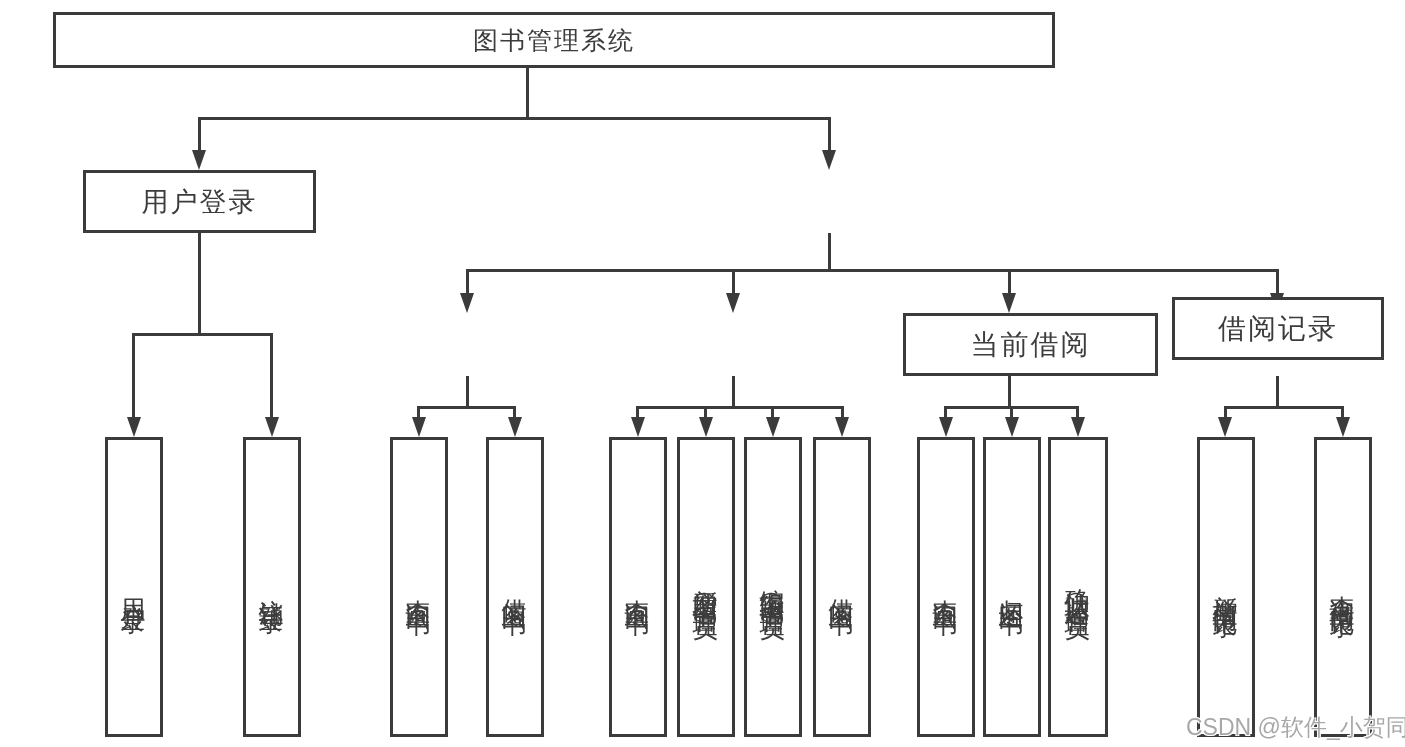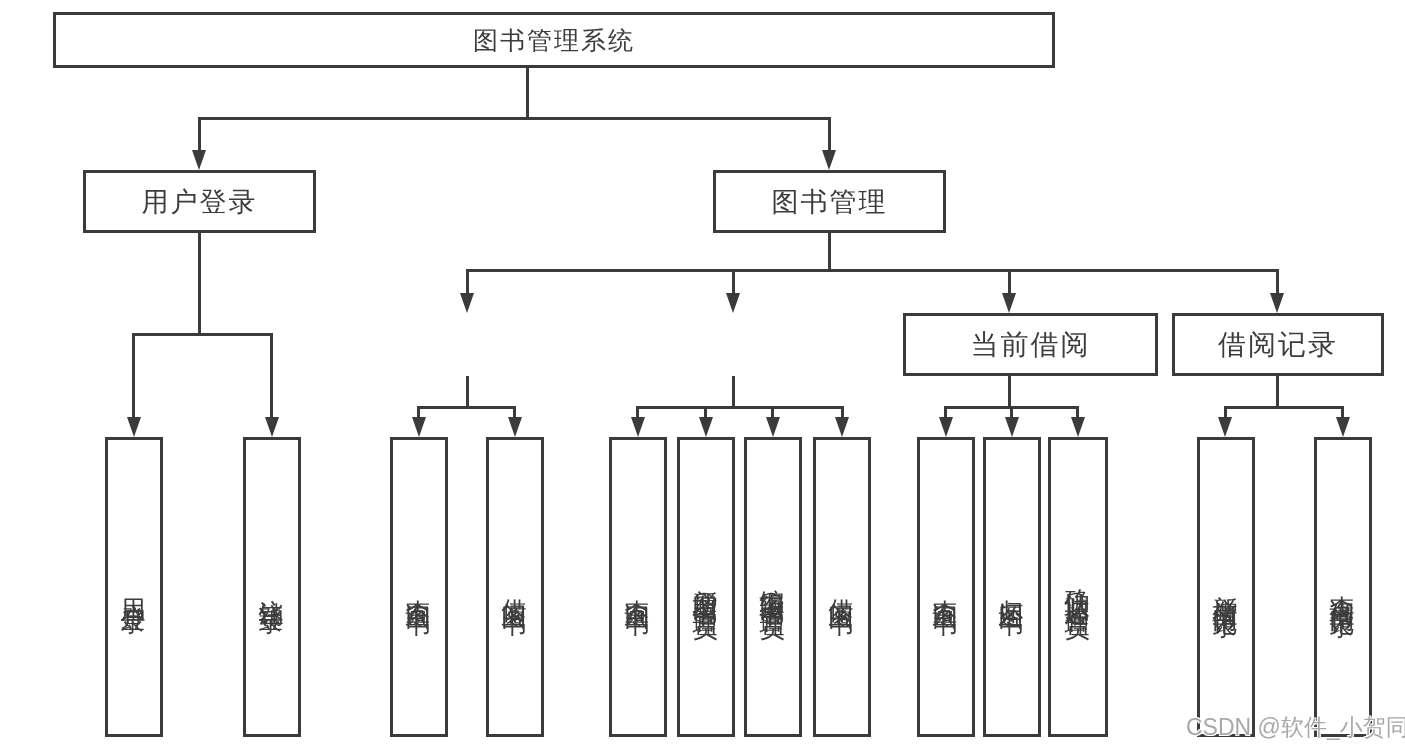--- a/index.html
+++ b/index.html
@@ -96,28 +96,25 @@
   <div class="arrow" style="left:1218px;top:417px;"></div>
   <div class="arrow" style="left:1336px;top:417px;"></div>
 
   <div class="box root" style="left:21px;top:12px;width:1002px;height:56px;margin-left:32px;">
     <span>图书管理系统</span>
   </div>
 
   <div class="box l2" style="left:83px;top:170px;width:233px;height:63px;">
     <span>用户登录</span>
   </div>
-  <div class="box l2" style="left:713px;top:170px;width:233px;height:63px;">
-    <span>图书管理</span>
-  </div>
 
   <div class="box l3" style="left:903px;top:313px;width:255px;height:63px;">
     <span>当前借阅</span>
   </div>
-  <div class="box l3" style="left:1172px;top:313px;width:212px;height:63px;">
+  <div class="box l3" style="left:1172px;top:297px;width:212px;height:63px;">
     <span>借阅记录</span>
   </div>
 
   <div class="box leaf" style="left:105px;top:437px;width:58px;height:300px;">
     <span>用户登录</span>
   </div>
   <div class="box leaf" style="left:243px;top:437px;width:58px;height:300px;">
     <span>注销登录</span>
   </div>
 

